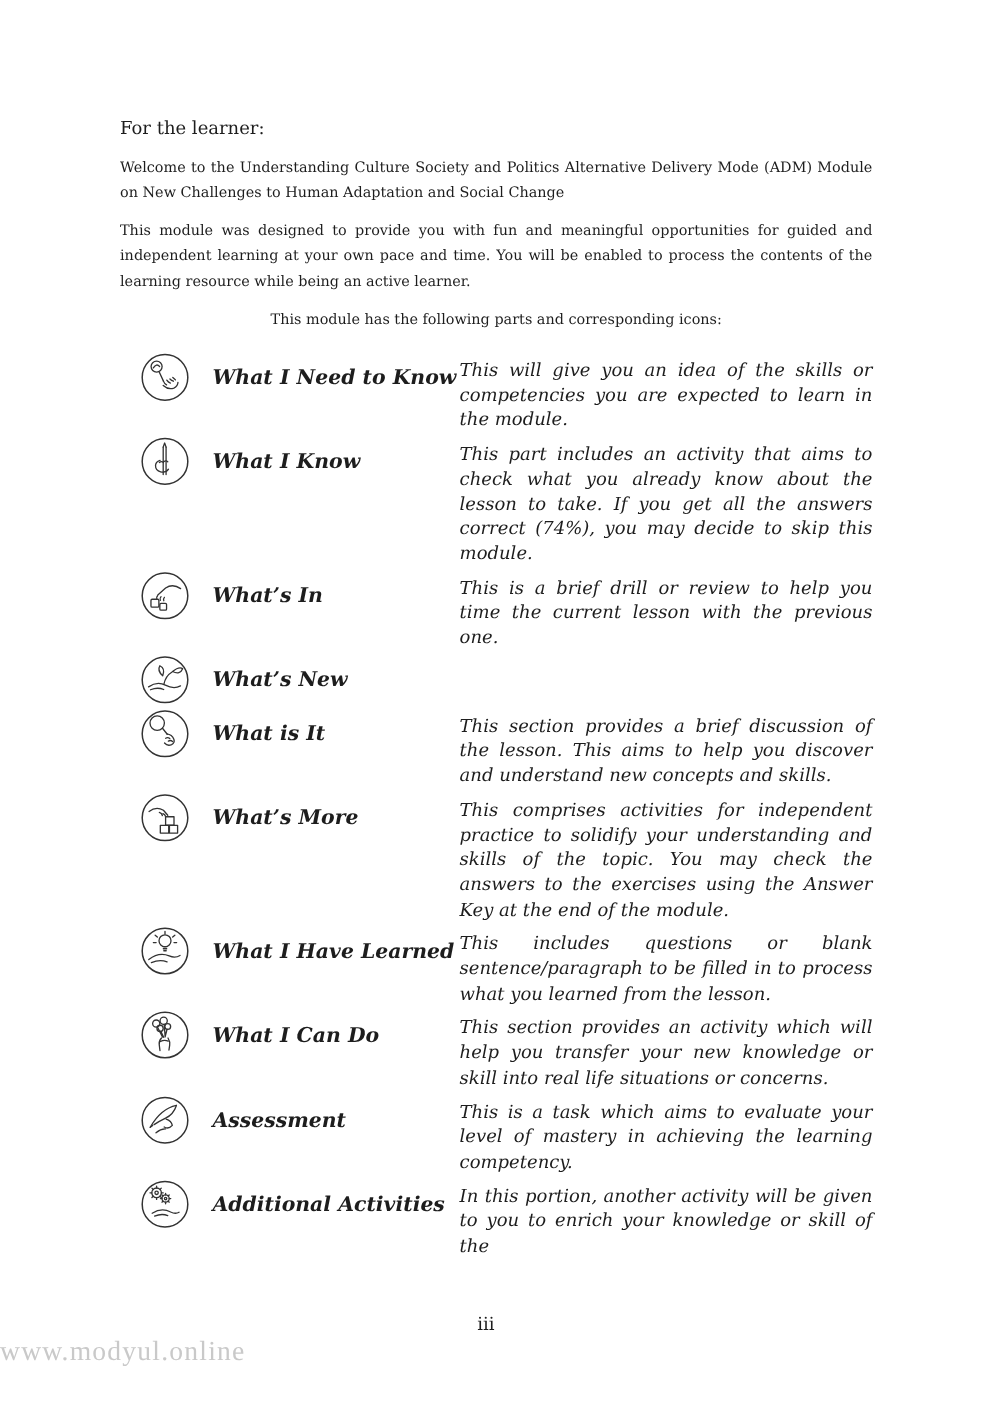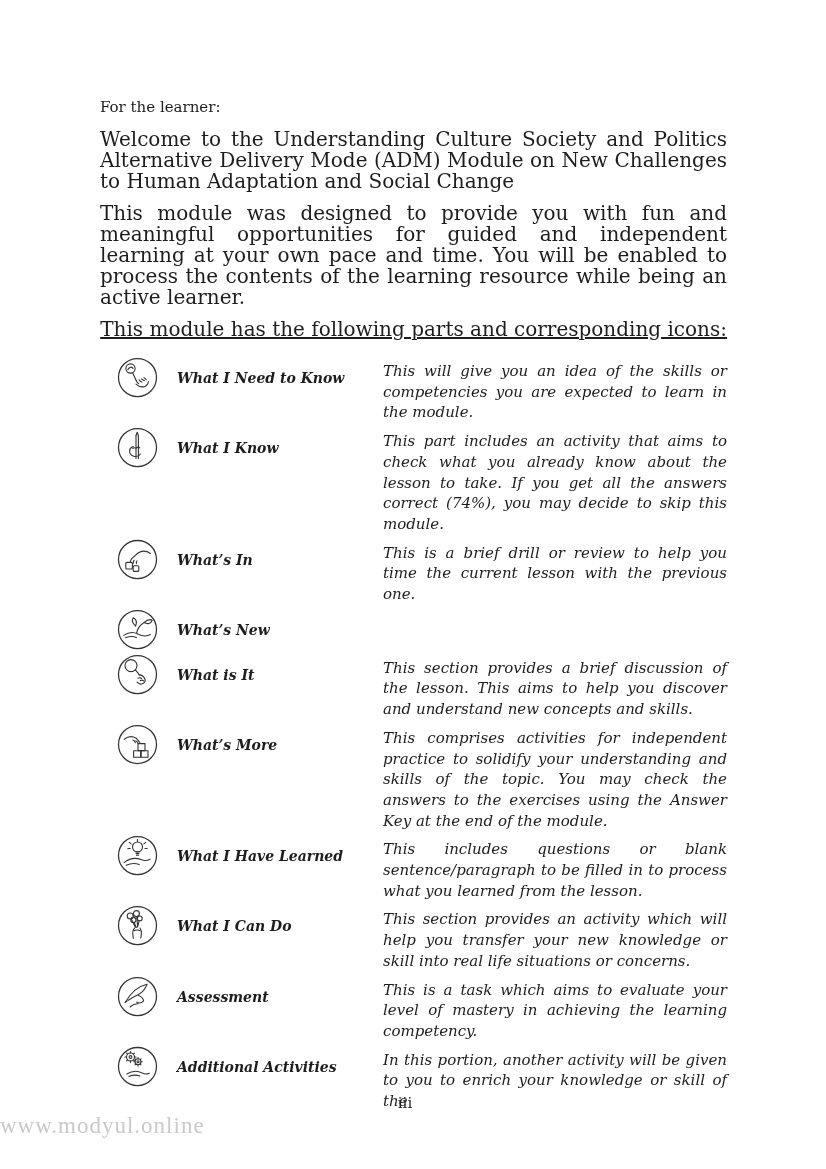--- a/index.html
+++ b/index.html
@@ -6,31 +6,31 @@
   .page{
     position:relative;
     width:826px;height:1169px;
     background:#ffffff;
     font-family:"DejaVu Serif", serif;
     color:#1d1d1d;
     overflow:hidden;
   }
   .content{padding:97px 99px 0 100px;}
   .heading{font-size:15px;line-height:21px;margin:0 0 11px 0;}
-  .para{font-size:20px;line-height:21px;margin:0 0 11px 0;text-align:justify;}
-  .para.intro{margin-bottom:21px;text-align:right;text-decoration:underline;}
+  .para{font-size:12px;line-height:21px;margin:0 0 11px 0;text-align:justify;}
+  .para.intro{margin-bottom:21px;text-align:center;}
   .icon-table{width:100%;}
   .row{display:flex;margin-bottom:8px;}
   .cell-icon{flex:none;width:77px;box-sizing:border-box;padding-left:17px;}
   .cell-icon .icon{display:block;margin-top:-4px;width:41px;height:41px;}
   .cell-icon svg{width:41px;height:41px;display:block;}
   .cell-label{
     flex:none;width:206px;box-sizing:border-box;
     font-weight:bold;font-style:italic;
-    font-size:14px;line-height:20px;padding-top:7px;
+    font-size:17px;line-height:20px;padding-top:7px;
   }
   .cell-desc{flex:1;font-size:15px;line-height:20.7px;text-align:justify;font-style:italic;}
   .page-number{
     position:absolute;top:1094px;left:0;right:16px;
     text-align:center;font-size:15px;color:#1d1d1d;
   }
   .watermark{
     position:absolute;top:1113px;left:0;right:0;
     text-align:left;font-size:23px;letter-spacing:1px;
     color:#c9c9c9;font-family:Liberation Serif, serif;

